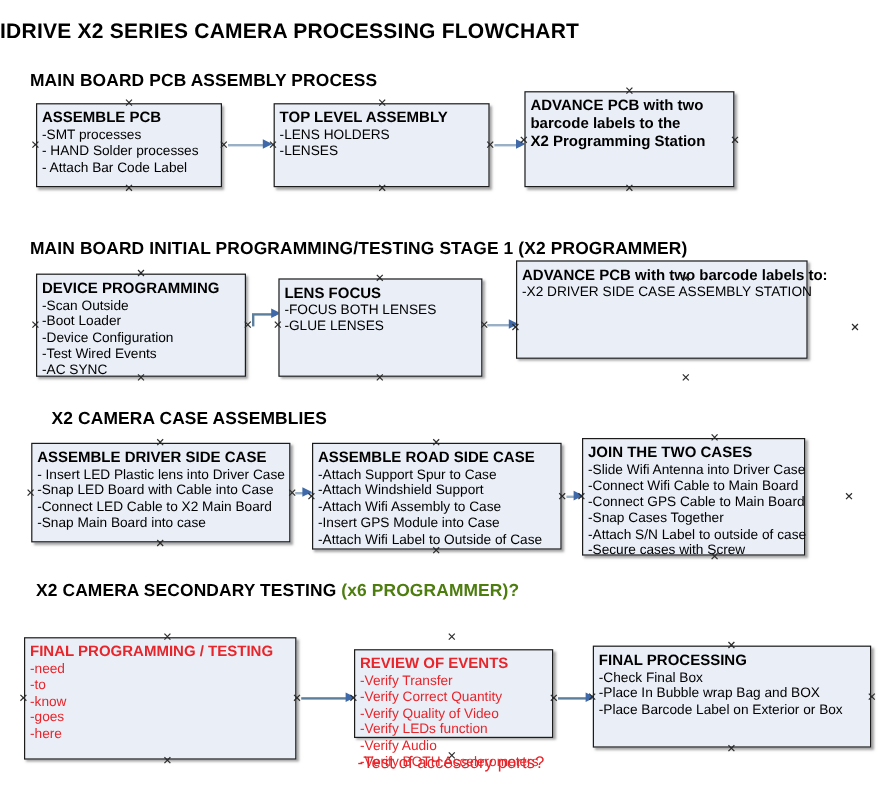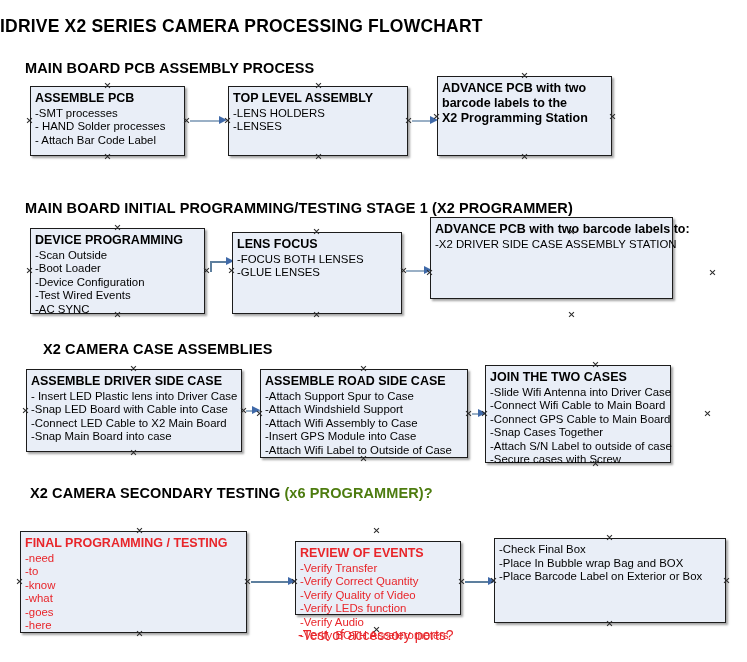--- a/index.html
+++ b/index.html
@@ -263,21 +263,20 @@
 
   <div class="section-title" style="left:30px; top:485px;">
     <span>X2 CAMERA SECONDARY TESTING </span><span class="accent">(x6 PROGRAMMER)?</span>
   </div>
 
   <div class="node red" style="left:20px; top:531px; width:227px; height:102px;">
     <div class="node-title">FINAL PROGRAMMING / TESTING</div>
     <div class="node-line">-need</div>
     <div class="node-line">-to</div>
     <div class="node-line">-know</div>
-    <div class="node-line">-what</div>
     <div class="node-line">-goes</div>
     <div class="node-line">-here</div>
   </div>
   <div class="handle" style="left:136px; top:527px;"></div>
   <div class="handle" style="left:16px;  top:578px;"></div>
   <div class="handle" style="left:136px; top:630px;"></div>
   <div class="handle" style="left:244px; top:578px;"></div>
 
   <div class="conn dark" style="left:251px; top:581px; width:42px;"></div>
   <div class="arrowhead" style="left:288px; top:577px;"></div>
@@ -294,20 +293,21 @@
   <div class="overflow-line" style="left:298px; top:629px;">-Test of accessory ports?</div>
   <div class="handle" style="left:373px; top:527px;"></div>
   <div class="handle" style="left:291px; top:578px;"></div>
   <div class="handle" style="left:373px; top:626px;"></div>
   <div class="handle" style="left:458px; top:578px;"></div>
 
   <div class="conn dark" style="left:465px; top:581px; width:28px;"></div>
   <div class="arrowhead" style="left:488px; top:577px;"></div>
 
   <div class="node" style="left:494px; top:538px; width:232px; height:85px;">
+    <div class="node-title">FINAL PROCESSING</div>
     <div class="node-line"> -Check Final Box</div>
     <div class="node-line">-Place In Bubble wrap Bag and BOX</div>
     <div class="node-line">-Place Barcode Label on Exterior or Box</div>
   </div>
   <div class="handle" style="left:606px; top:534px;"></div>
   <div class="handle" style="left:490px; top:577px;"></div>
   <div class="handle" style="left:606px; top:620px;"></div>
   <div class="handle" style="left:723px; top:577px;"></div>
 
 </div>

